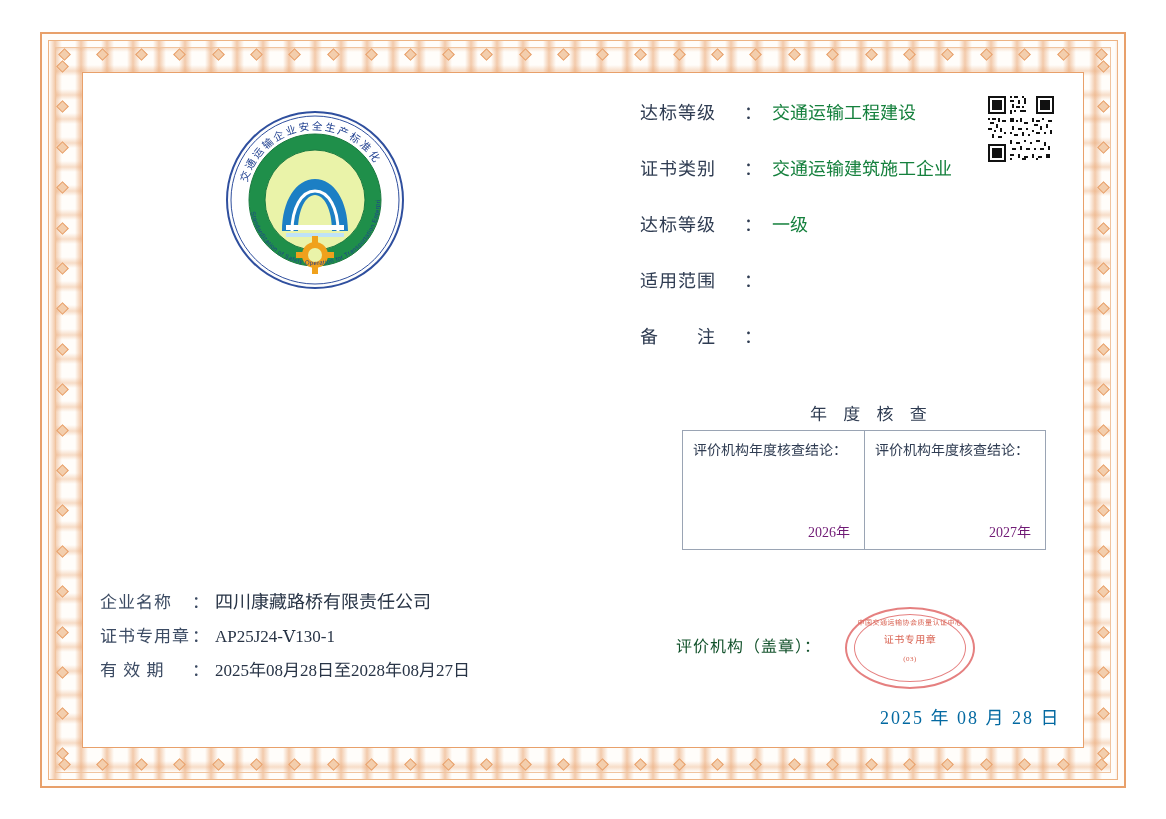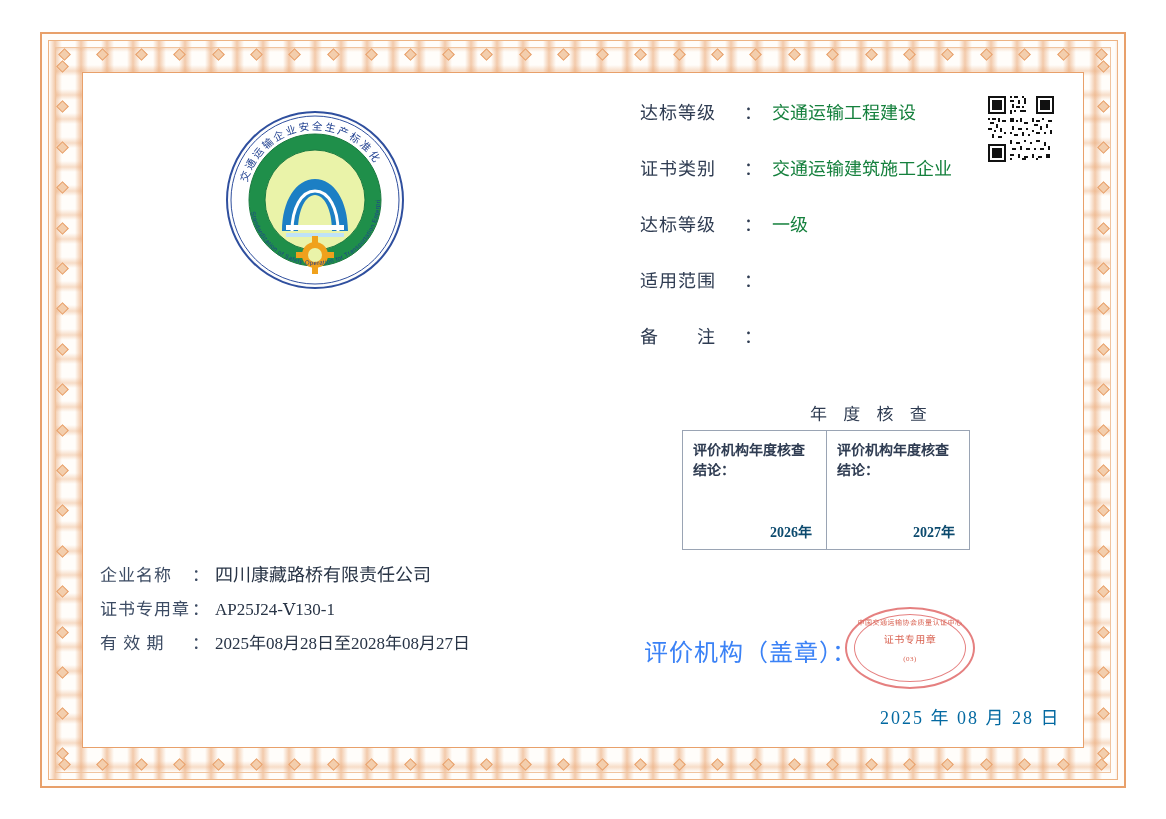--- a/index.html
+++ b/index.html
@@ -132,21 +132,21 @@
   }
   .lf-row { display: flex; align-items: baseline; white-space: nowrap; }
   .lf-label {
     width: 92px;
     display: inline-block;
     letter-spacing: 1px;
     color: #3c4b63;
   }
   .lf-colon { margin: 0 6px 0 0; }
   .lf-value { color: #283446; }
-  .lf-value.name { font-size: 18px; }
+  .lf-value.name { font-size: 18px; margin-top: 27px; }
 
   
   .right-col {
     position: absolute;
     left: 640px;
     top: 98px;
     width: 420px;
     color: #2f3c52;
     font-size: 18px;
   }
@@ -179,51 +179,50 @@
     left: 810px;
     top: 400px;
     font-size: 17px;
     color: #2f3c52;
     letter-spacing: 6px;
   }
   .review-table {
     position: absolute;
     left: 682px;
     top: 430px;
-    width: 288px;
+    width: 364px;
     height: 120px;
     border: 1px solid #9aa4b4;
     box-sizing: border-box;
     display: flex;
-    font-weight: bold;
   }
   .review-cell {
     flex: 1 1 50%;
     box-sizing: border-box;
     position: relative;
     padding: 8px 10px 6px 10px;
     font-size: 14px;
     color: #2f3c52;
   }
   .review-cell + .review-cell { border-left: 1px solid #9aa4b4; }
   .review-year {
     position: absolute;
     right: 14px;
     bottom: 8px;
     font-size: 14px;
-    color: #0c4a6e;
+    color: #701a75;
   }
 
   
   .issuer {
     position: absolute;
-    left: 644px;
+    left: 676px;
     top: 633px;
-    font-size: 24px;
-    color: #3b82f6;
+    font-size: 16px;
+    color: #14532d;
     letter-spacing: 1px;
   }
   .seal {
     position: absolute;
     left: 845px;
     top: 607px;
     width: 130px;
     height: 82px;
   }
   .seal-ellipse {

